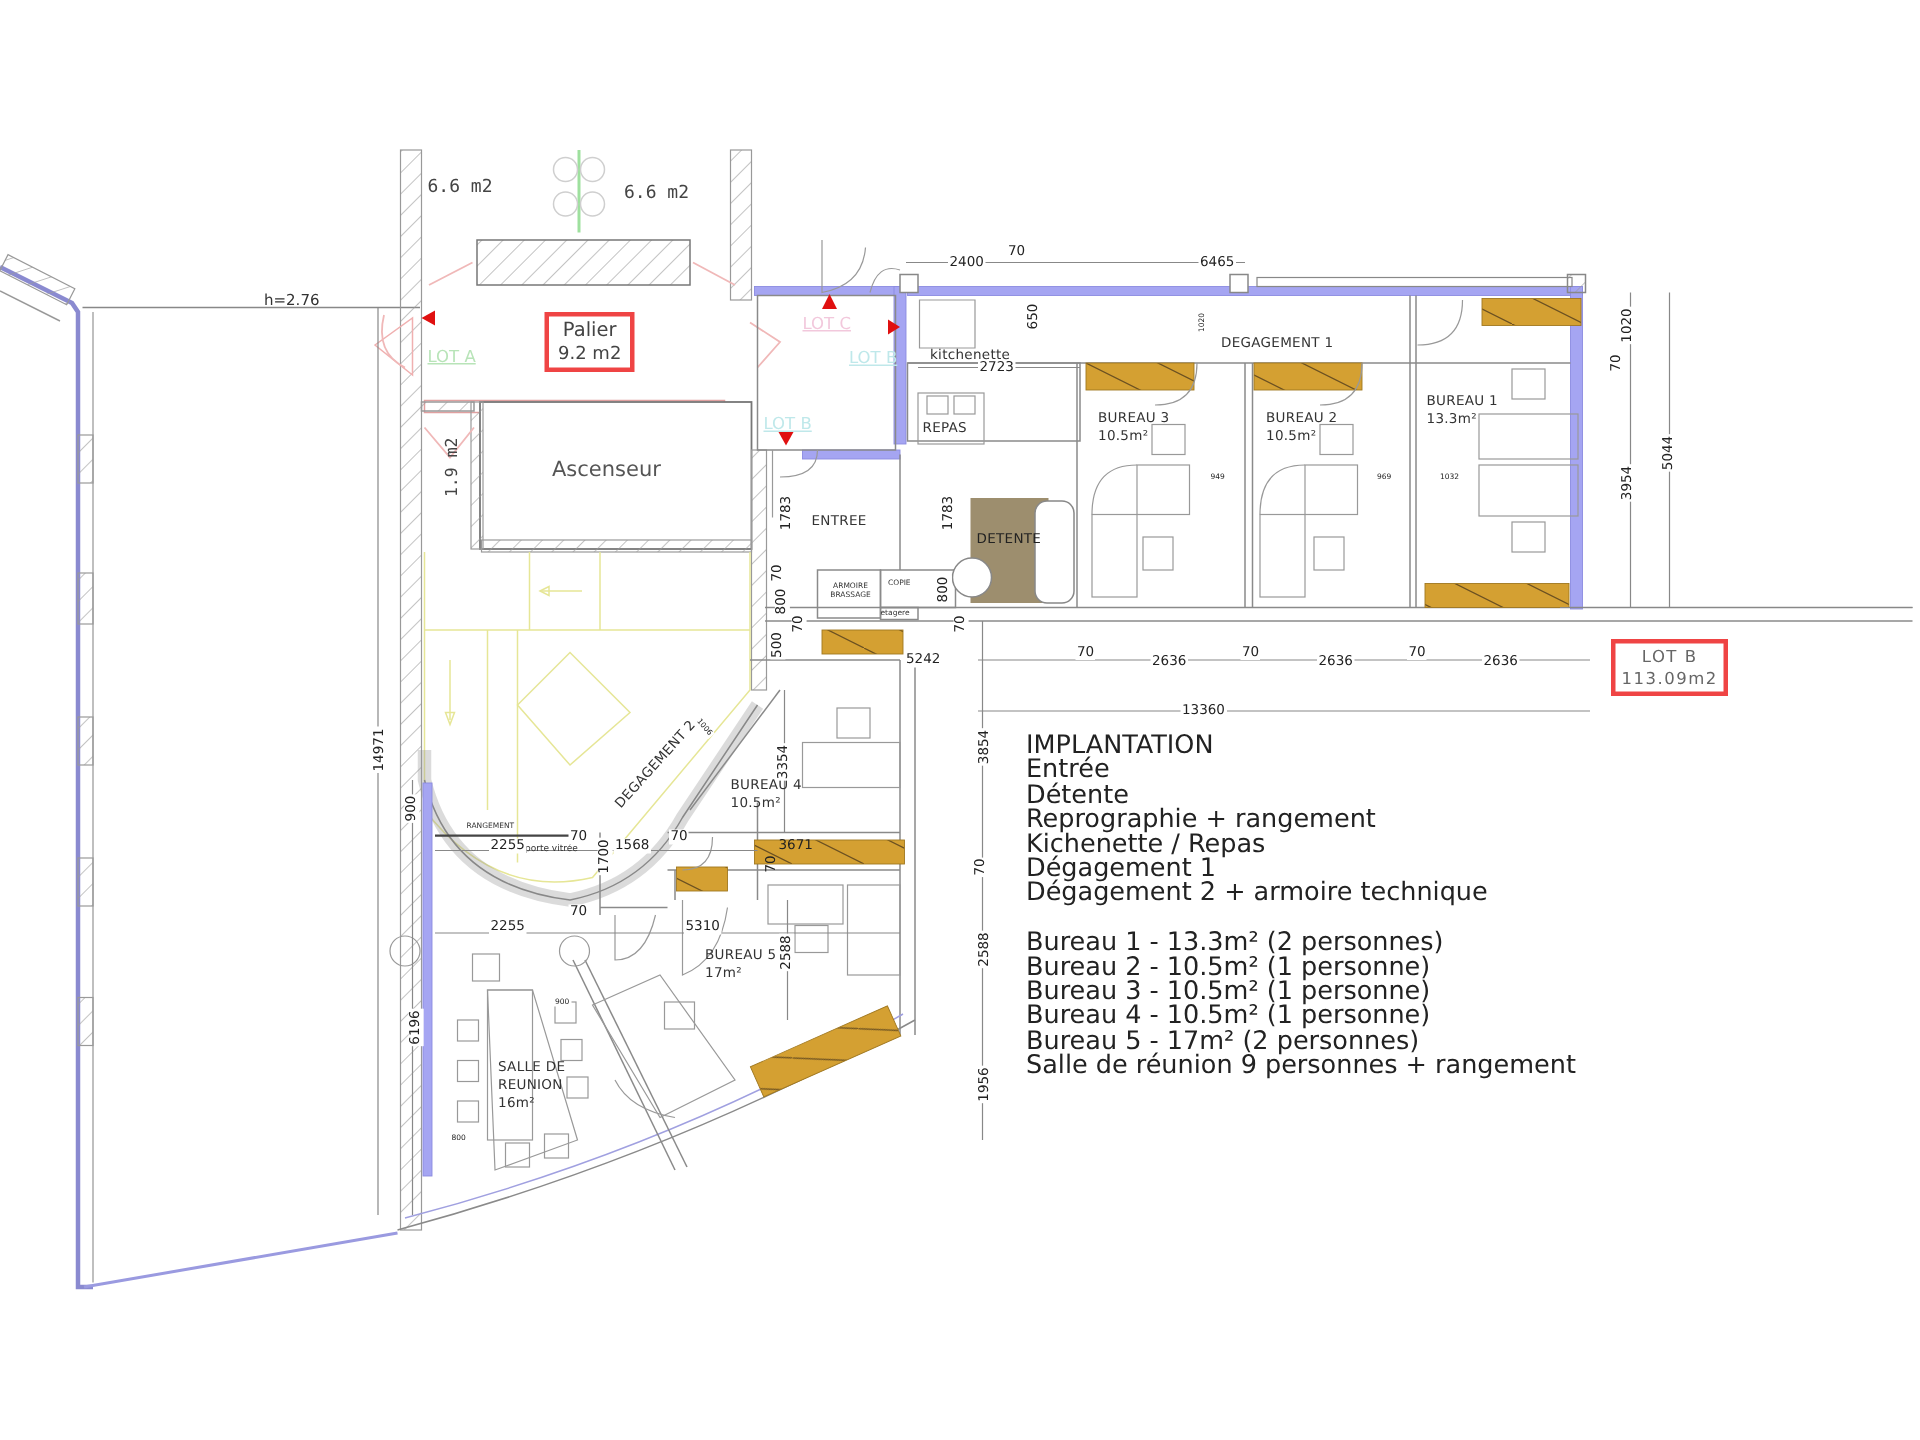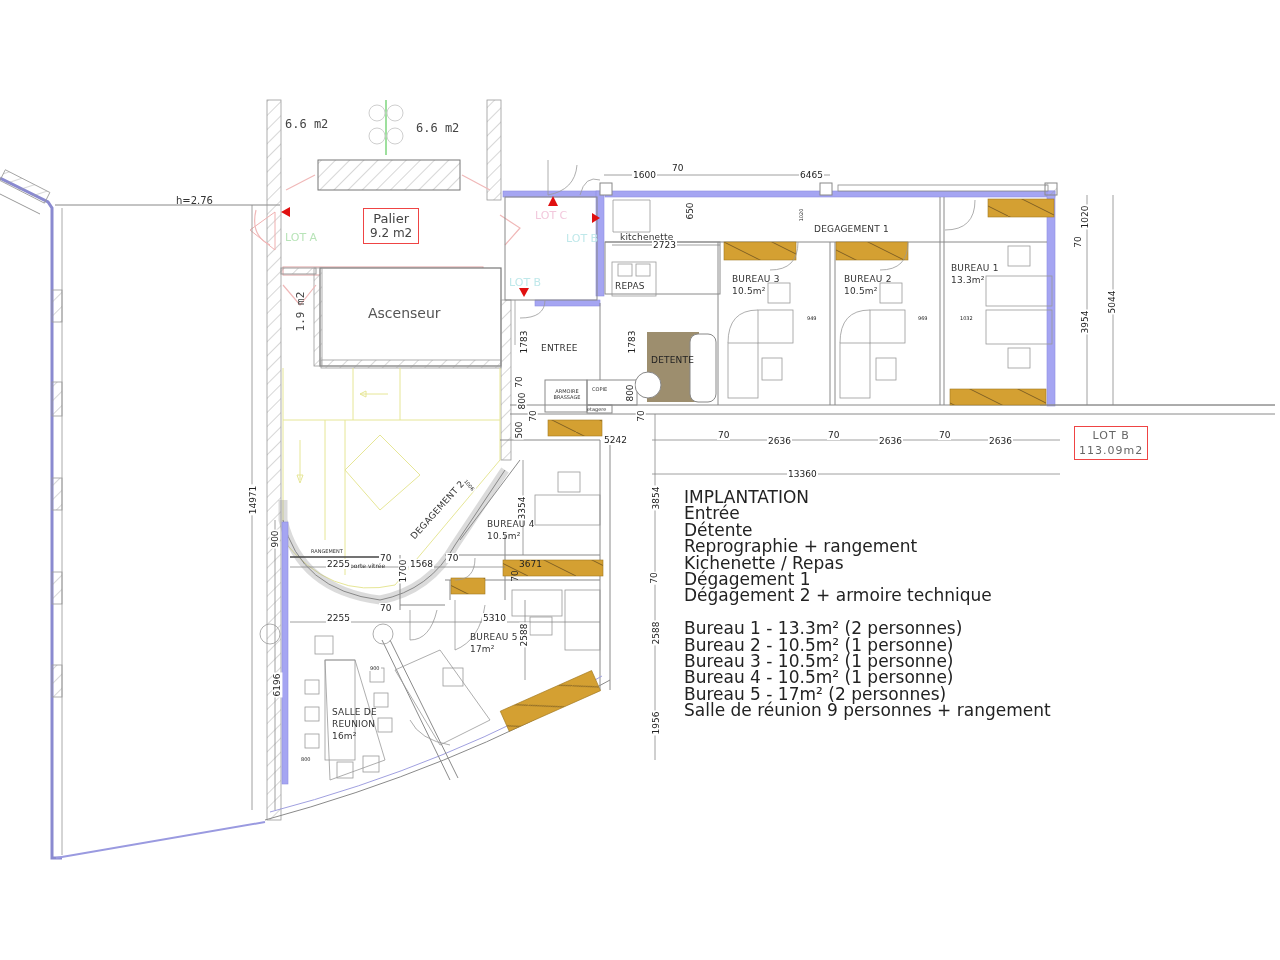--- a/index.html
+++ b/index.html
@@ -3,22 +3,22 @@
 <meta charset="utf-8">
 <style>
   html,body{margin:0;padding:0;background:#ffffff;}
   body{width:1280px;height:960px;position:relative;overflow:hidden;font-family:"DejaVu Sans",sans-serif;}
   #plan{position:absolute;left:0;top:0;width:1280px;height:852px;}
   .lbl{position:absolute;white-space:nowrap;color:#333;font-size:9px;}
   .room{font-size:9px;color:#333;letter-spacing:0.2px;}
   .dim{font-size:9px;color:#222;background:#fff;padding:0 1px;}
   .vdim{transform:rotate(-90deg);transform-origin:center;}
   .area{font-family:"DejaVu Sans Mono",monospace;font-size:12px;color:#444;}
-  .lot{font-size:11px;font-family:"DejaVu Sans",sans-serif;}
-  .boxed{border:1px solid #ef4444;background:#fff;padding:2px 6px;line-height:15px;text-align:center;}
+  .lot{font-size:11px;font-family:"DejaVu Sans",sans-serif;text-decoration:underline;}
+  .boxed{border:3px solid #ef4444;background:#fff;padding:2px 6px;line-height:15px;text-align:center;}
   #legend{position:absolute;left:684px;top:489px;font-size:17px;color:#222;line-height:16.4px;}
   #legend .gap{height:16.4px;}
   .big{font-size:13px;color:#444;font-family:"DejaVu Sans",sans-serif;}
 </style>
 </head>
 <body>
 
 <div id="plan">
 <svg width="1280" height="960" viewBox="0 0 1280 960" xmlns="http://www.w3.org/2000/svg">
   <defs>
@@ -290,21 +290,21 @@
   <div>BUREAU 5</div>
   <div>17m²</div>
 </div>
 <div class="lbl room" style="left:332px;top:706px;line-height:12px;">
   <div>SALLE DE</div>
   <div>REUNION</div>
   <div>16m²</div>
 </div>
 
 
-<span class="lbl dim" style="left:632px;top:170px;">1600</span>
+<span class="lbl dim" style="left:632px;top:170px;">2400</span>
 <span class="lbl dim" style="left:671px;top:163px;">70</span>
 <span class="lbl dim" style="left:799px;top:170px;text-align:center;">6465</span>
 <span class="lbl dim vdim" style="left:680px;top:206px;">650</span>
 <span class="lbl dim" style="left:652px;top:240px;">2723</span>
 <span class="lbl dim vdim" style="left:794px;top:212px;font-size:5px;">1020</span>
 <span class="lbl dim vdim" style="left:1073px;top:212px;">1020</span>
 <span class="lbl dim vdim" style="left:1071px;top:237px;">70</span>
 <span class="lbl dim vdim" style="left:1073px;top:317px;">3954</span>
 <span class="lbl dim vdim" style="left:1100px;top:297px;">5044</span>
 <span class="lbl dim" style="left:806px;top:315px;font-size:5px;">949</span>
@@ -339,21 +339,21 @@
 
 <span class="lbl dim" style="left:326px;top:559px;">2255</span>
 <span class="lbl dim" style="left:379px;top:553px;">70</span>
 <span class="lbl dim vdim" style="left:391px;top:566px;">1700</span>
 <span class="lbl dim" style="left:409px;top:559px;">1568</span>
 <span class="lbl dim" style="left:446px;top:553px;">70</span>
 <span class="lbl dim" style="left:518px;top:559px;background:transparent;">3671</span>
 <span class="lbl dim vdim" style="left:508px;top:571px;background:transparent;">70</span>
 <span class="lbl dim" style="left:326px;top:613px;">2255</span>
 <span class="lbl dim" style="left:379px;top:603px;">70</span>
-<span class="lbl dim" style="left:482px;top:613px;text-align:center;">5310</span>
+<span class="lbl dim" style="left:456px;top:613px;text-align:center;">5310</span>
 <span class="lbl dim vdim" style="left:512px;top:630px;">2588</span>
 <span class="lbl dim vdim" style="left:510px;top:503px;">3354</span>
 <span class="lbl dim" style="left:462px;top:482px;font-size:5px;transform:rotate(50deg);">1006</span>
 <span class="lbl dim" style="left:369px;top:665px;font-size:5px;">900</span>
 <span class="lbl dim" style="left:300px;top:756px;font-size:5px;">800</span>
 
 
 <div id="legend">
   <div>IMPLANTATION</div>
   <div>Entrée</div>

